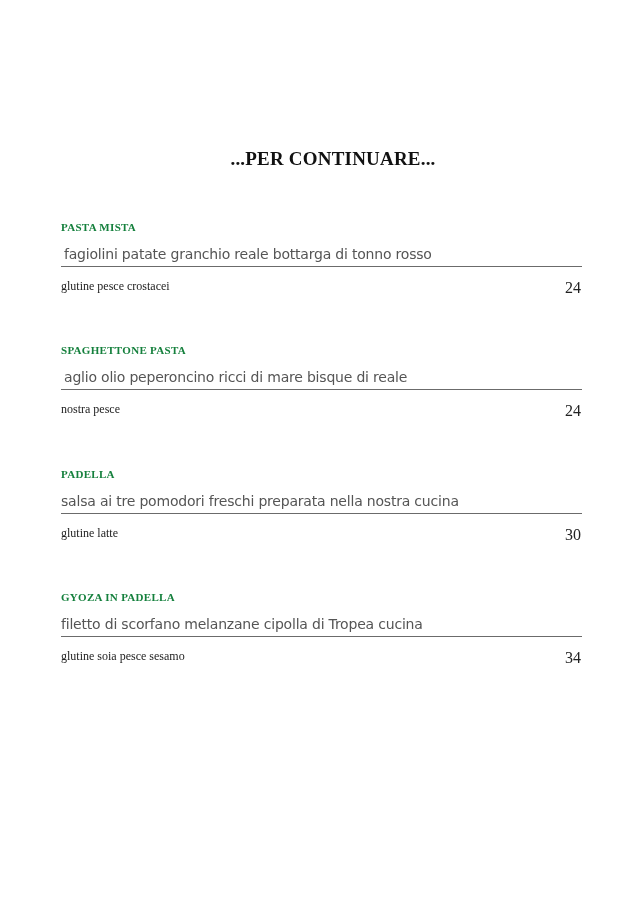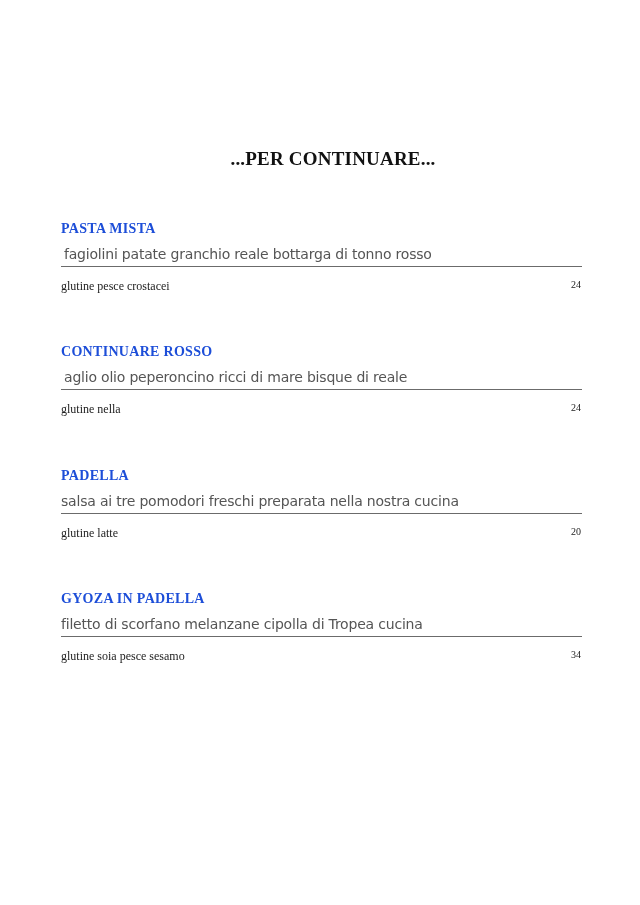--- a/index.html
+++ b/index.html
@@ -29,22 +29,22 @@
       position: absolute;
       left: 61px;
       width: 521px;
     }
     .item-name {
       position: absolute;
       left: 0;
       top: 0;
       font-family: "Liberation Serif", serif;
       font-weight: bold;
-      font-size: 14px;
-      color: #1d4ed8;
+      font-size: 11px;
+      color: #15803d;
       letter-spacing: 0.3px;
       white-space: nowrap;
     }
     .item-desc {
       position: absolute;
       left: 0;
       top: 25px;
       width: 521px;
       height: 20px;
       border-bottom: 1px solid #6b6b6b;
@@ -65,49 +65,49 @@
       font-family: "Liberation Serif", serif;
       font-size: 12px;
       color: #222222;
       white-space: nowrap;
     }
     .item-price {
       position: absolute;
       right: 1px;
       top: 58px;
       font-family: "Liberation Serif", serif;
-      font-size: 10px;
+      font-size: 16px;
       color: #222222;
       margin-left: 40px;
     }
   </style>
 </head>
 <body>
 
 <div class="page-title">...PER CONTINUARE...</div>
 
 <div class="menu-item" style="top:221px;">
   <div class="item-name">PASTA MISTA</div>
   <div class="item-desc indent">fagiolini patate granchio reale bottarga di tonno rosso</div>
   <div class="item-allergens">glutine pesce crostacei</div>
   <div class="item-price">24</div>
 </div>
 
 <div class="menu-item" style="top:344px;">
-  <div class="item-name">CONTINUARE ROSSO</div>
+  <div class="item-name">SPAGHETTONE PASTA</div>
   <div class="item-desc indent">aglio olio peperoncino ricci di mare bisque di reale</div>
-  <div class="item-allergens">glutine nella</div>
+  <div class="item-allergens">nostra pesce</div>
   <div class="item-price">24</div>
 </div>
 
 <div class="menu-item" style="top:468px;">
   <div class="item-name">PADELLA</div>
   <div class="item-desc">salsa ai tre pomodori freschi preparata nella nostra cucina</div>
   <div class="item-allergens">glutine latte</div>
-  <div class="item-price">20</div>
+  <div class="item-price">30</div>
 </div>
 
 <div class="menu-item" style="top:591px;">
   <div class="item-name">GYOZA IN PADELLA</div>
   <div class="item-desc">filetto di scorfano melanzane cipolla di Tropea cucina</div>
   <div class="item-allergens">glutine soia pesce sesamo</div>
   <div class="item-price">34</div>
 </div>
 
 </body></html>

